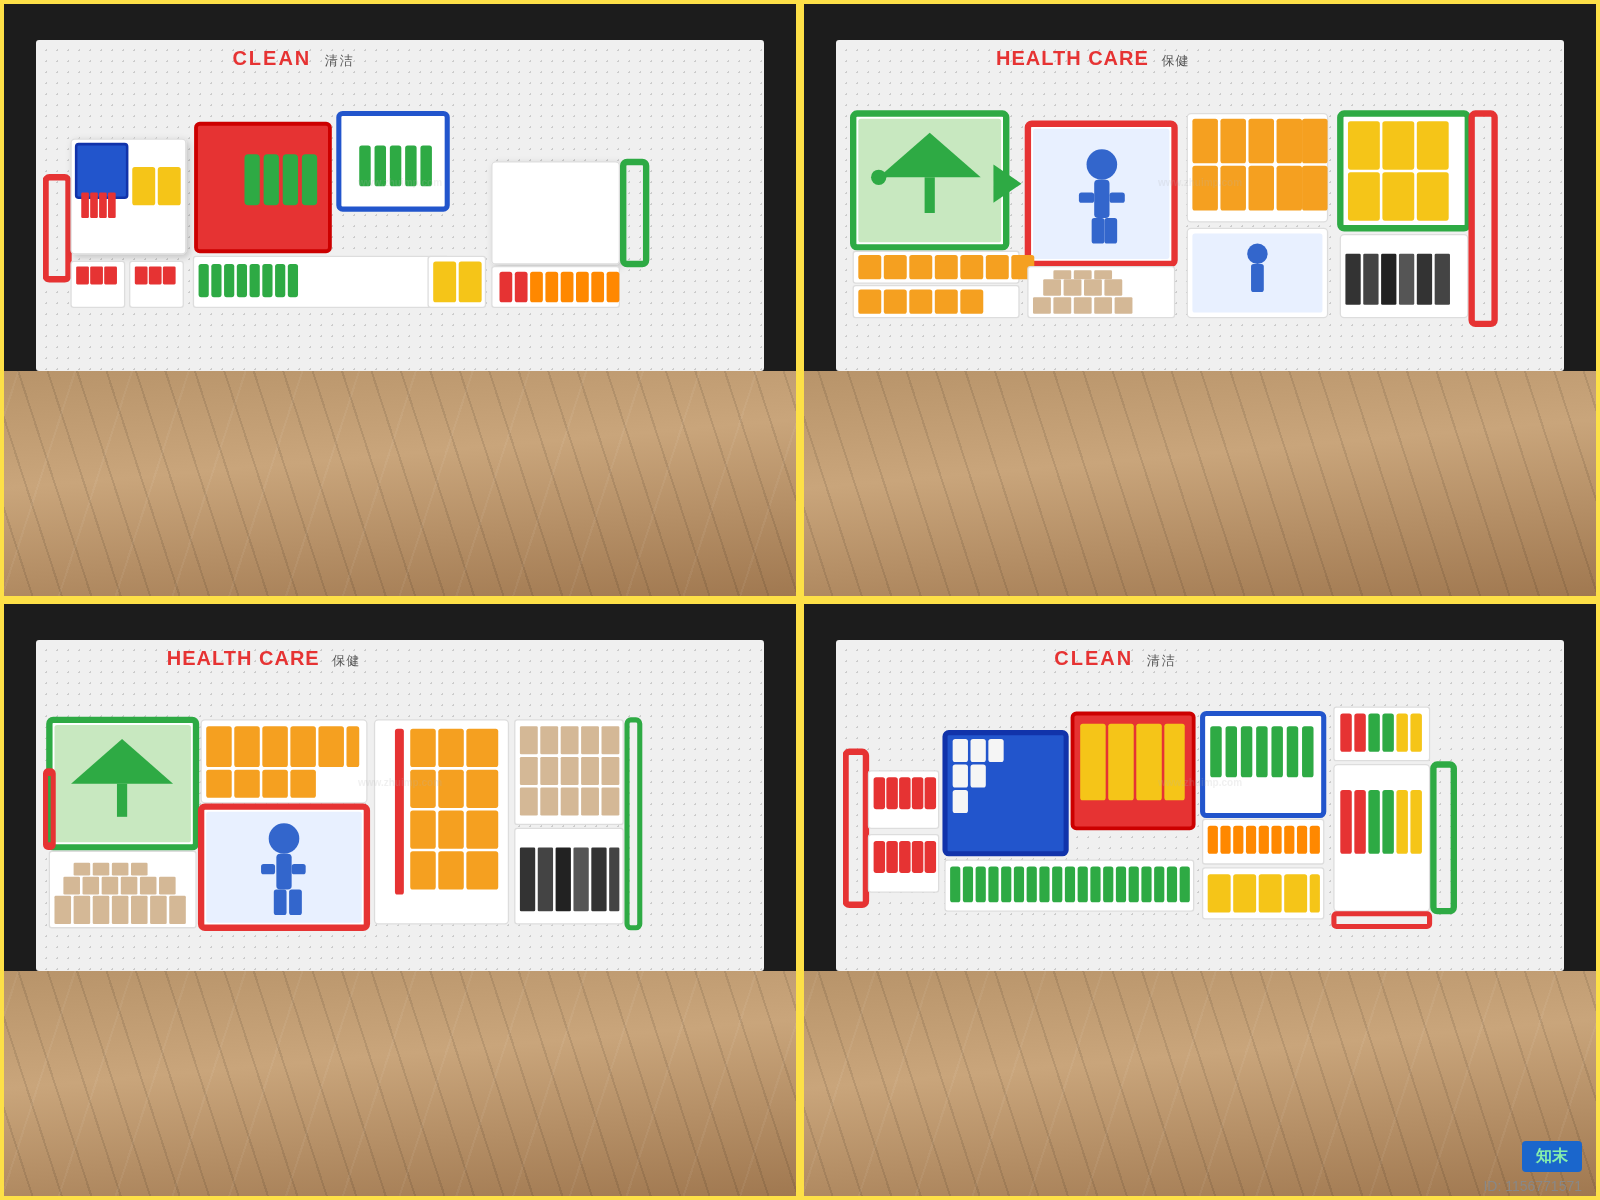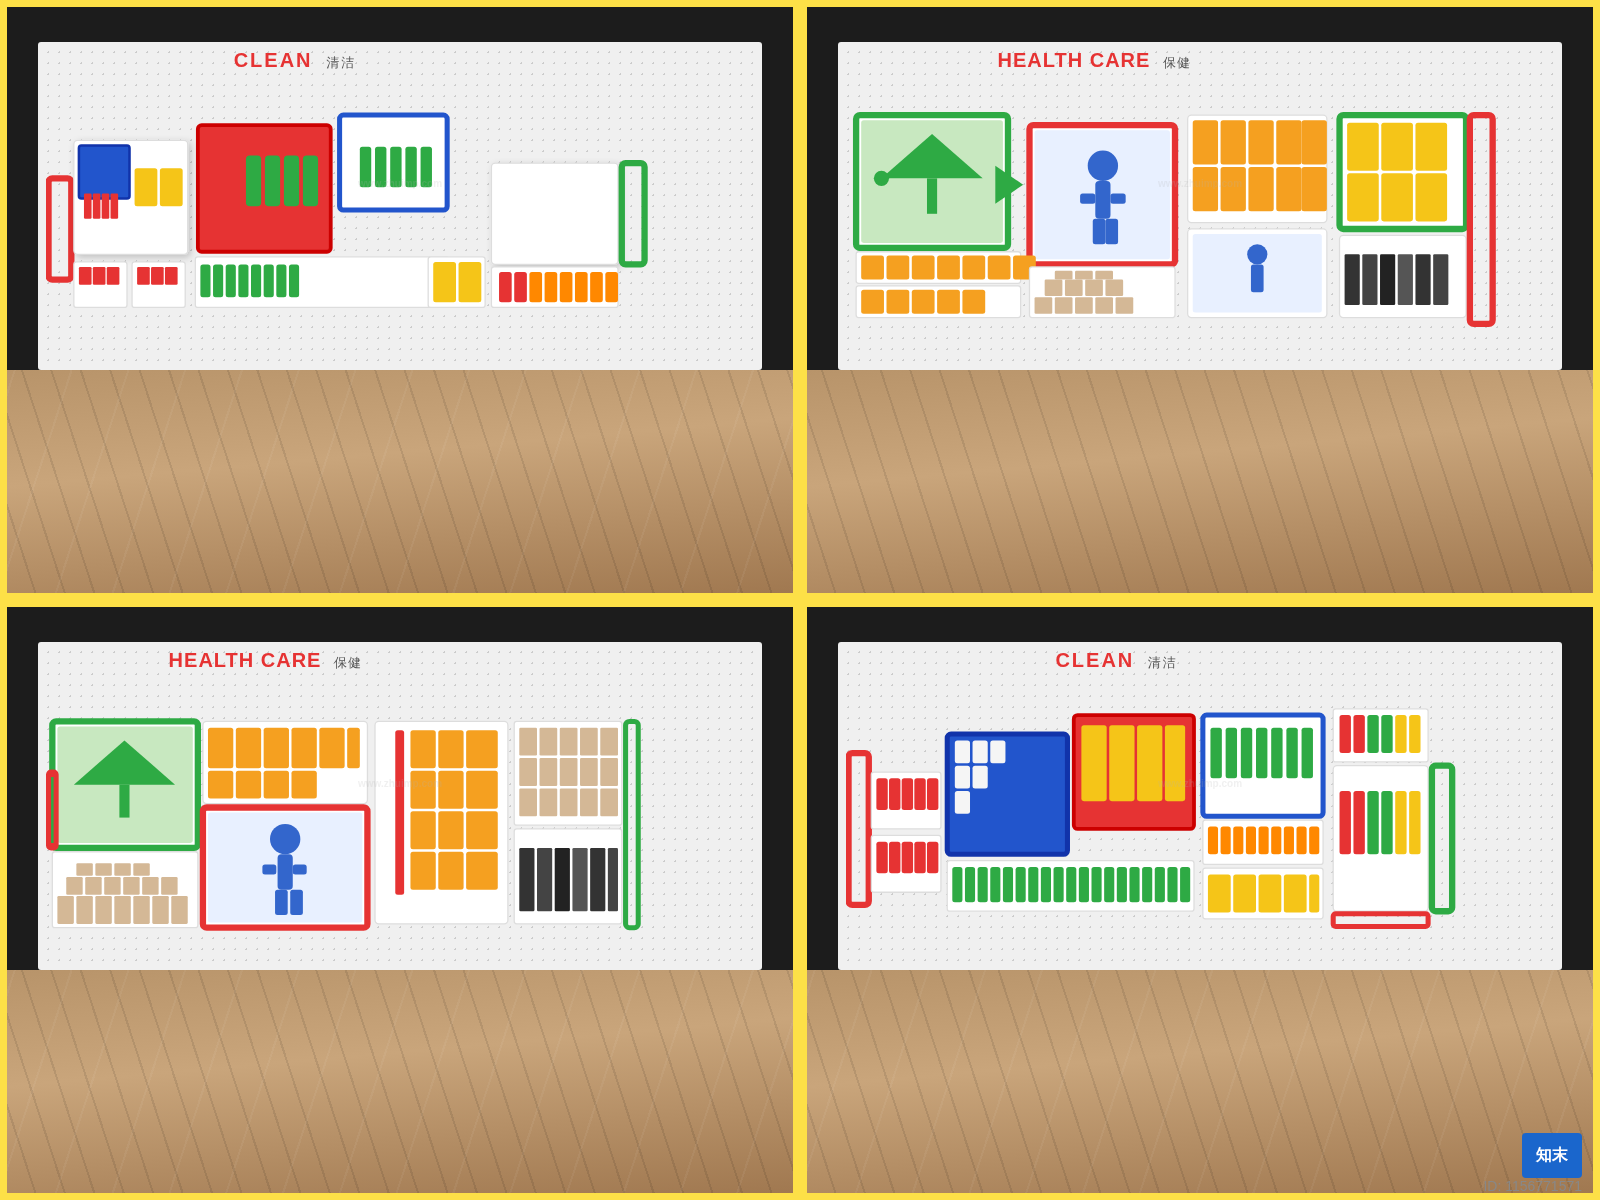--- a/index.html
+++ b/index.html
@@ -12,21 +12,21 @@
       grid-template-columns: 1fr 1fr;
       grid-template-rows: 1fr 1fr;
       gap: 0;
       overflow: hidden;
       font-family: Arial, sans-serif;
     }
 
     .quadrant {
       position: relative;
       overflow: hidden;
-      border: 7px solid #fde047;
+      border: 4px solid #fde047;
     }
 
   </style>
 </head>
 <body>
 
 <div class="quadrant" style="position:relative; background:#1c1c1c;">
 
   <div style="position:absolute;bottom:0;left:0;right:0;height:38%;background:linear-gradient(175deg,#b8946a,#c9a57b 40%,#a07850);overflow:hidden;">
     <div style="position:absolute;inset:0;background:repeating-linear-gradient(72deg,transparent 0,transparent 26px,rgba(0,0,0,0.09) 26px,rgba(0,0,0,0.09) 28px);"></div>
@@ -459,18 +459,18 @@
       <rect x="434" y="10" width="9" height="30" rx="2" fill="#f5c518"></rect>
       <rect x="445" y="10" width="9" height="30" rx="2" fill="#f5c518"></rect>
 
       <rect x="385" y="167" width="75" height="10" rx="2" fill="none" stroke="#e63333" stroke-width="4"></rect>
     </svg>
   </div>
 
   <div style="position:absolute;top:30%;left:50%;transform:translate(-50%,-50%);color:rgba(180,180,180,0.2);font-size:10px;font-weight:bold;white-space:nowrap;z-index:50;">www.zhuimp.com</div>
 </div>
 
-<div style="position:fixed;bottom:22px;right:18px;background:#1a66cc;color:#ffffff;padding:12px 14px;font-size:16px;font-weight:bold;border-radius:4px;z-index:500;">
+<div style="position:fixed;bottom:28px;right:18px;background:#1a66cc;color:#86efac;padding:5px 14px;font-size:16px;font-weight:bold;border-radius:4px;z-index:500;">
   <span>知末</span>
 </div>
 <div style="position:fixed;bottom:6px;right:18px;color:#888;font-size:14px;z-index:500;">
   <span>ID: 1156771571</span>
 </div>
 
 </body></html>

